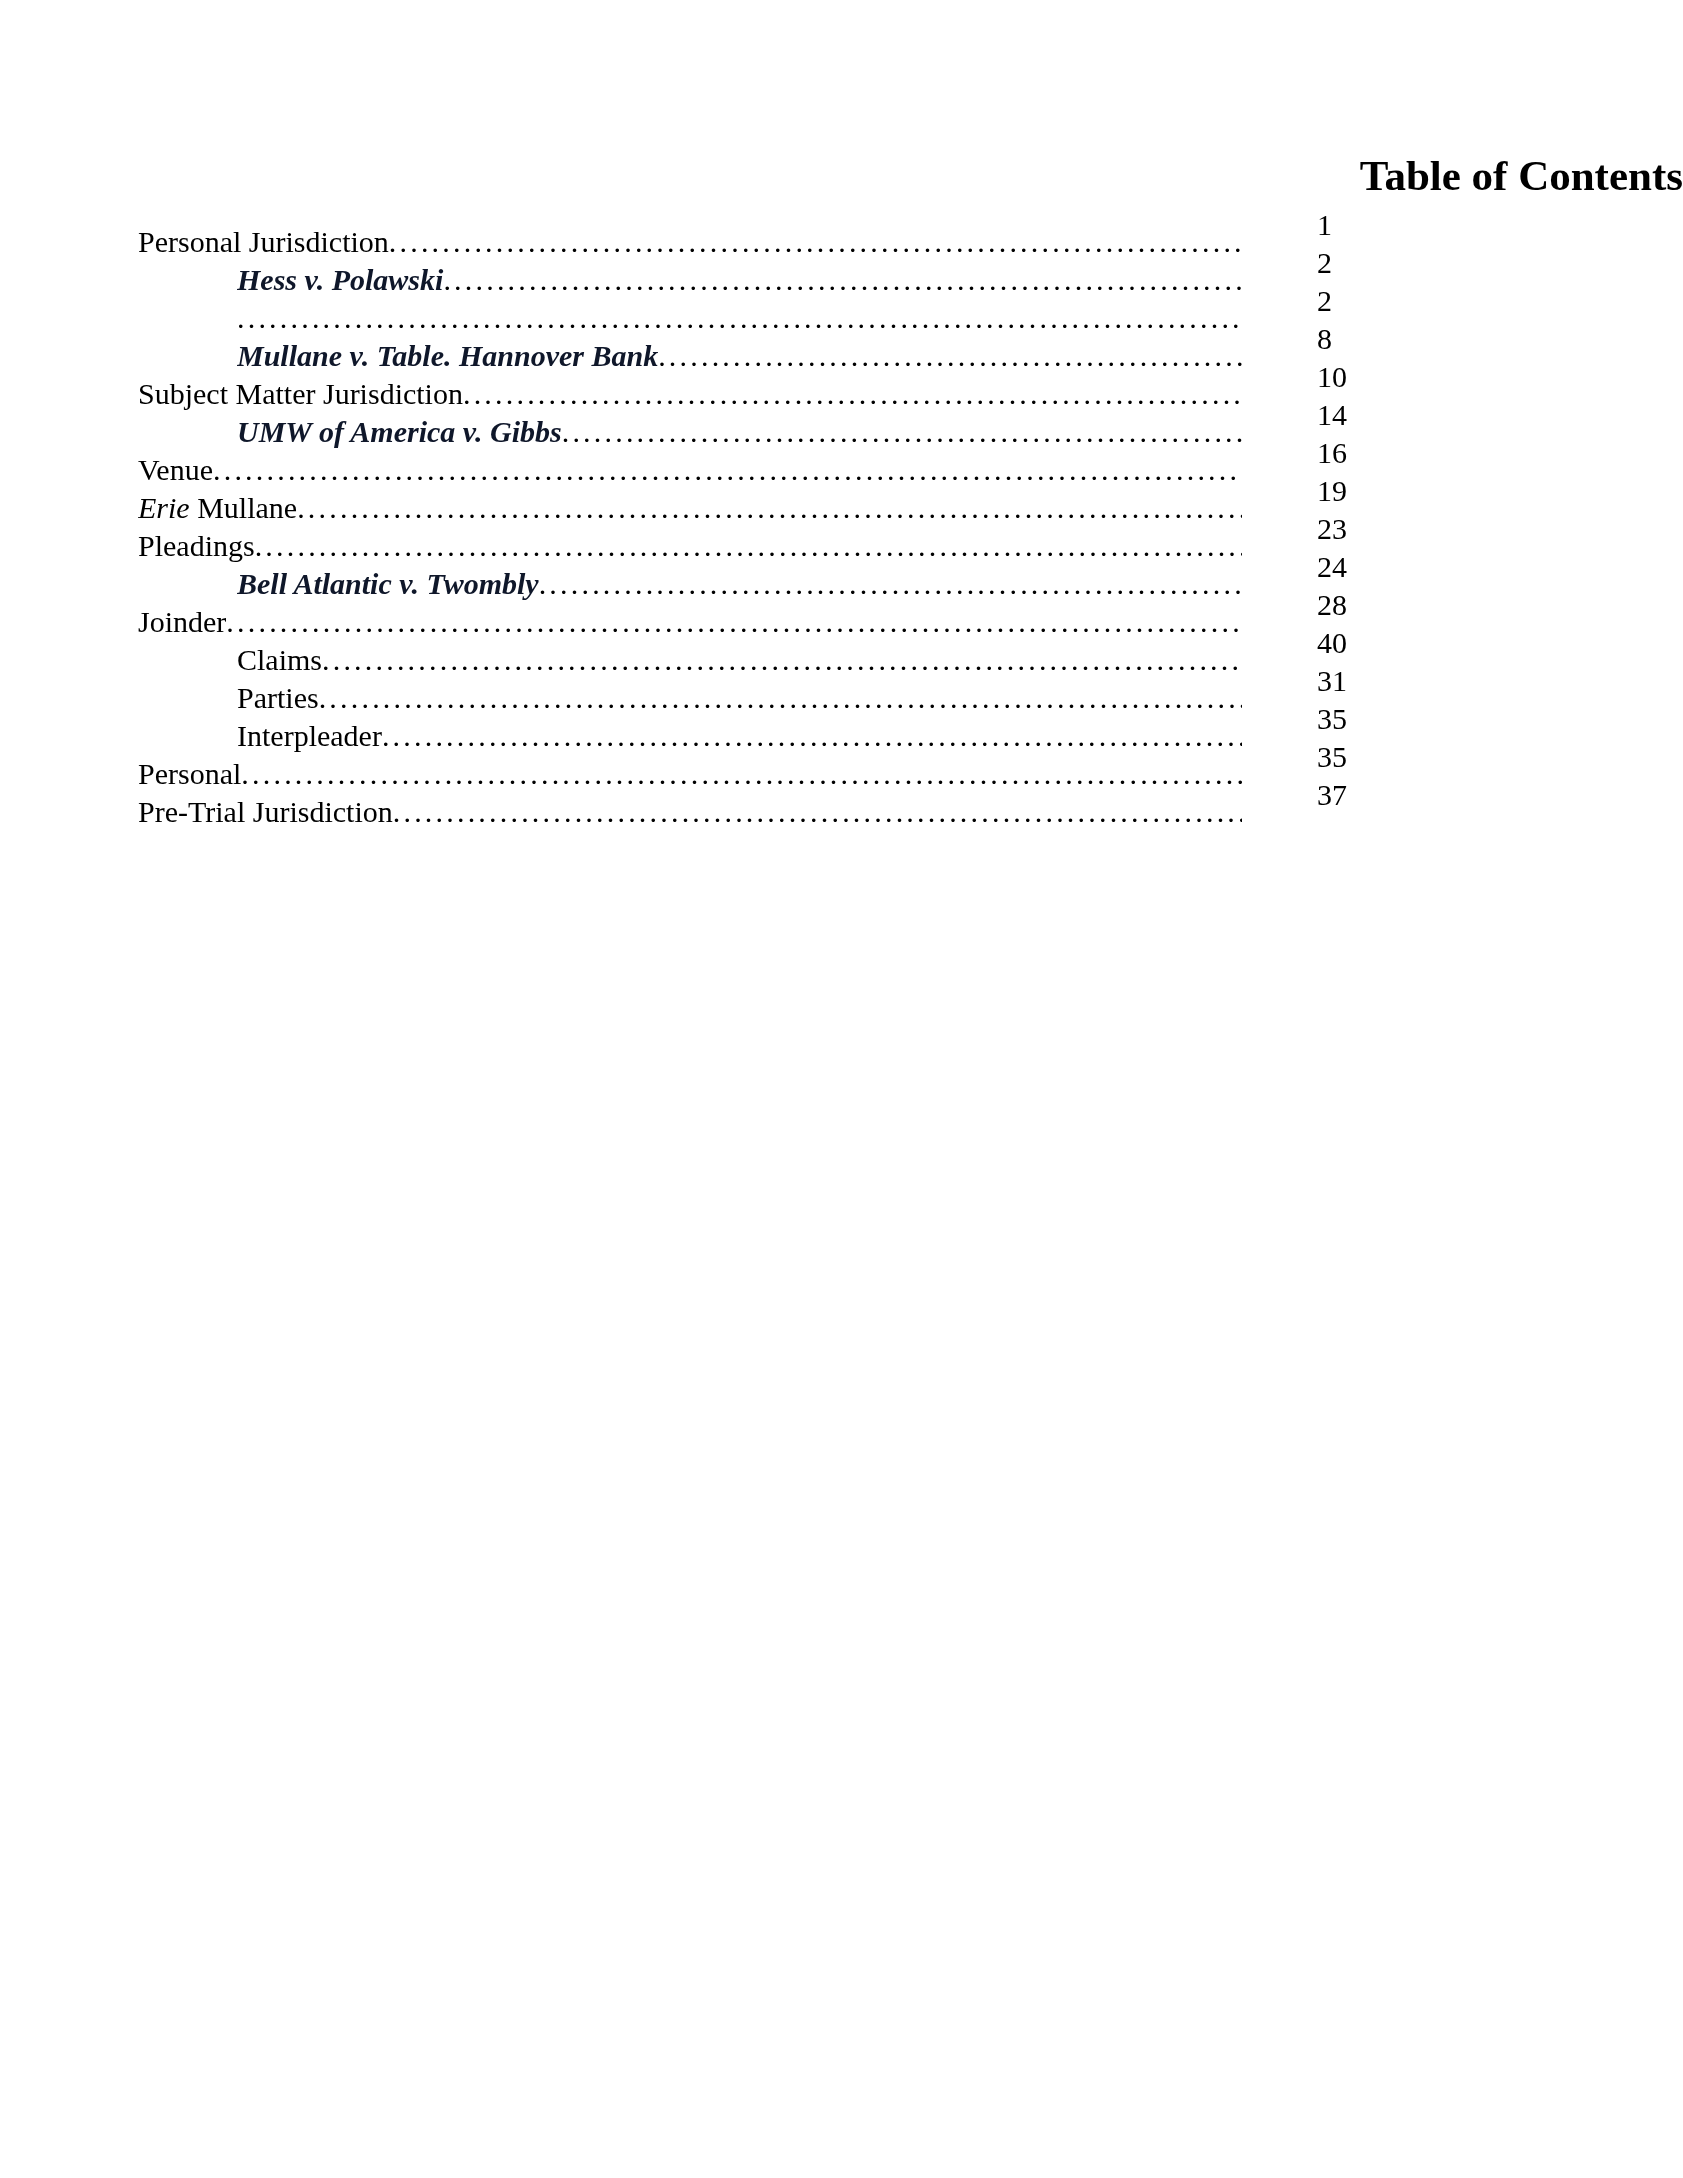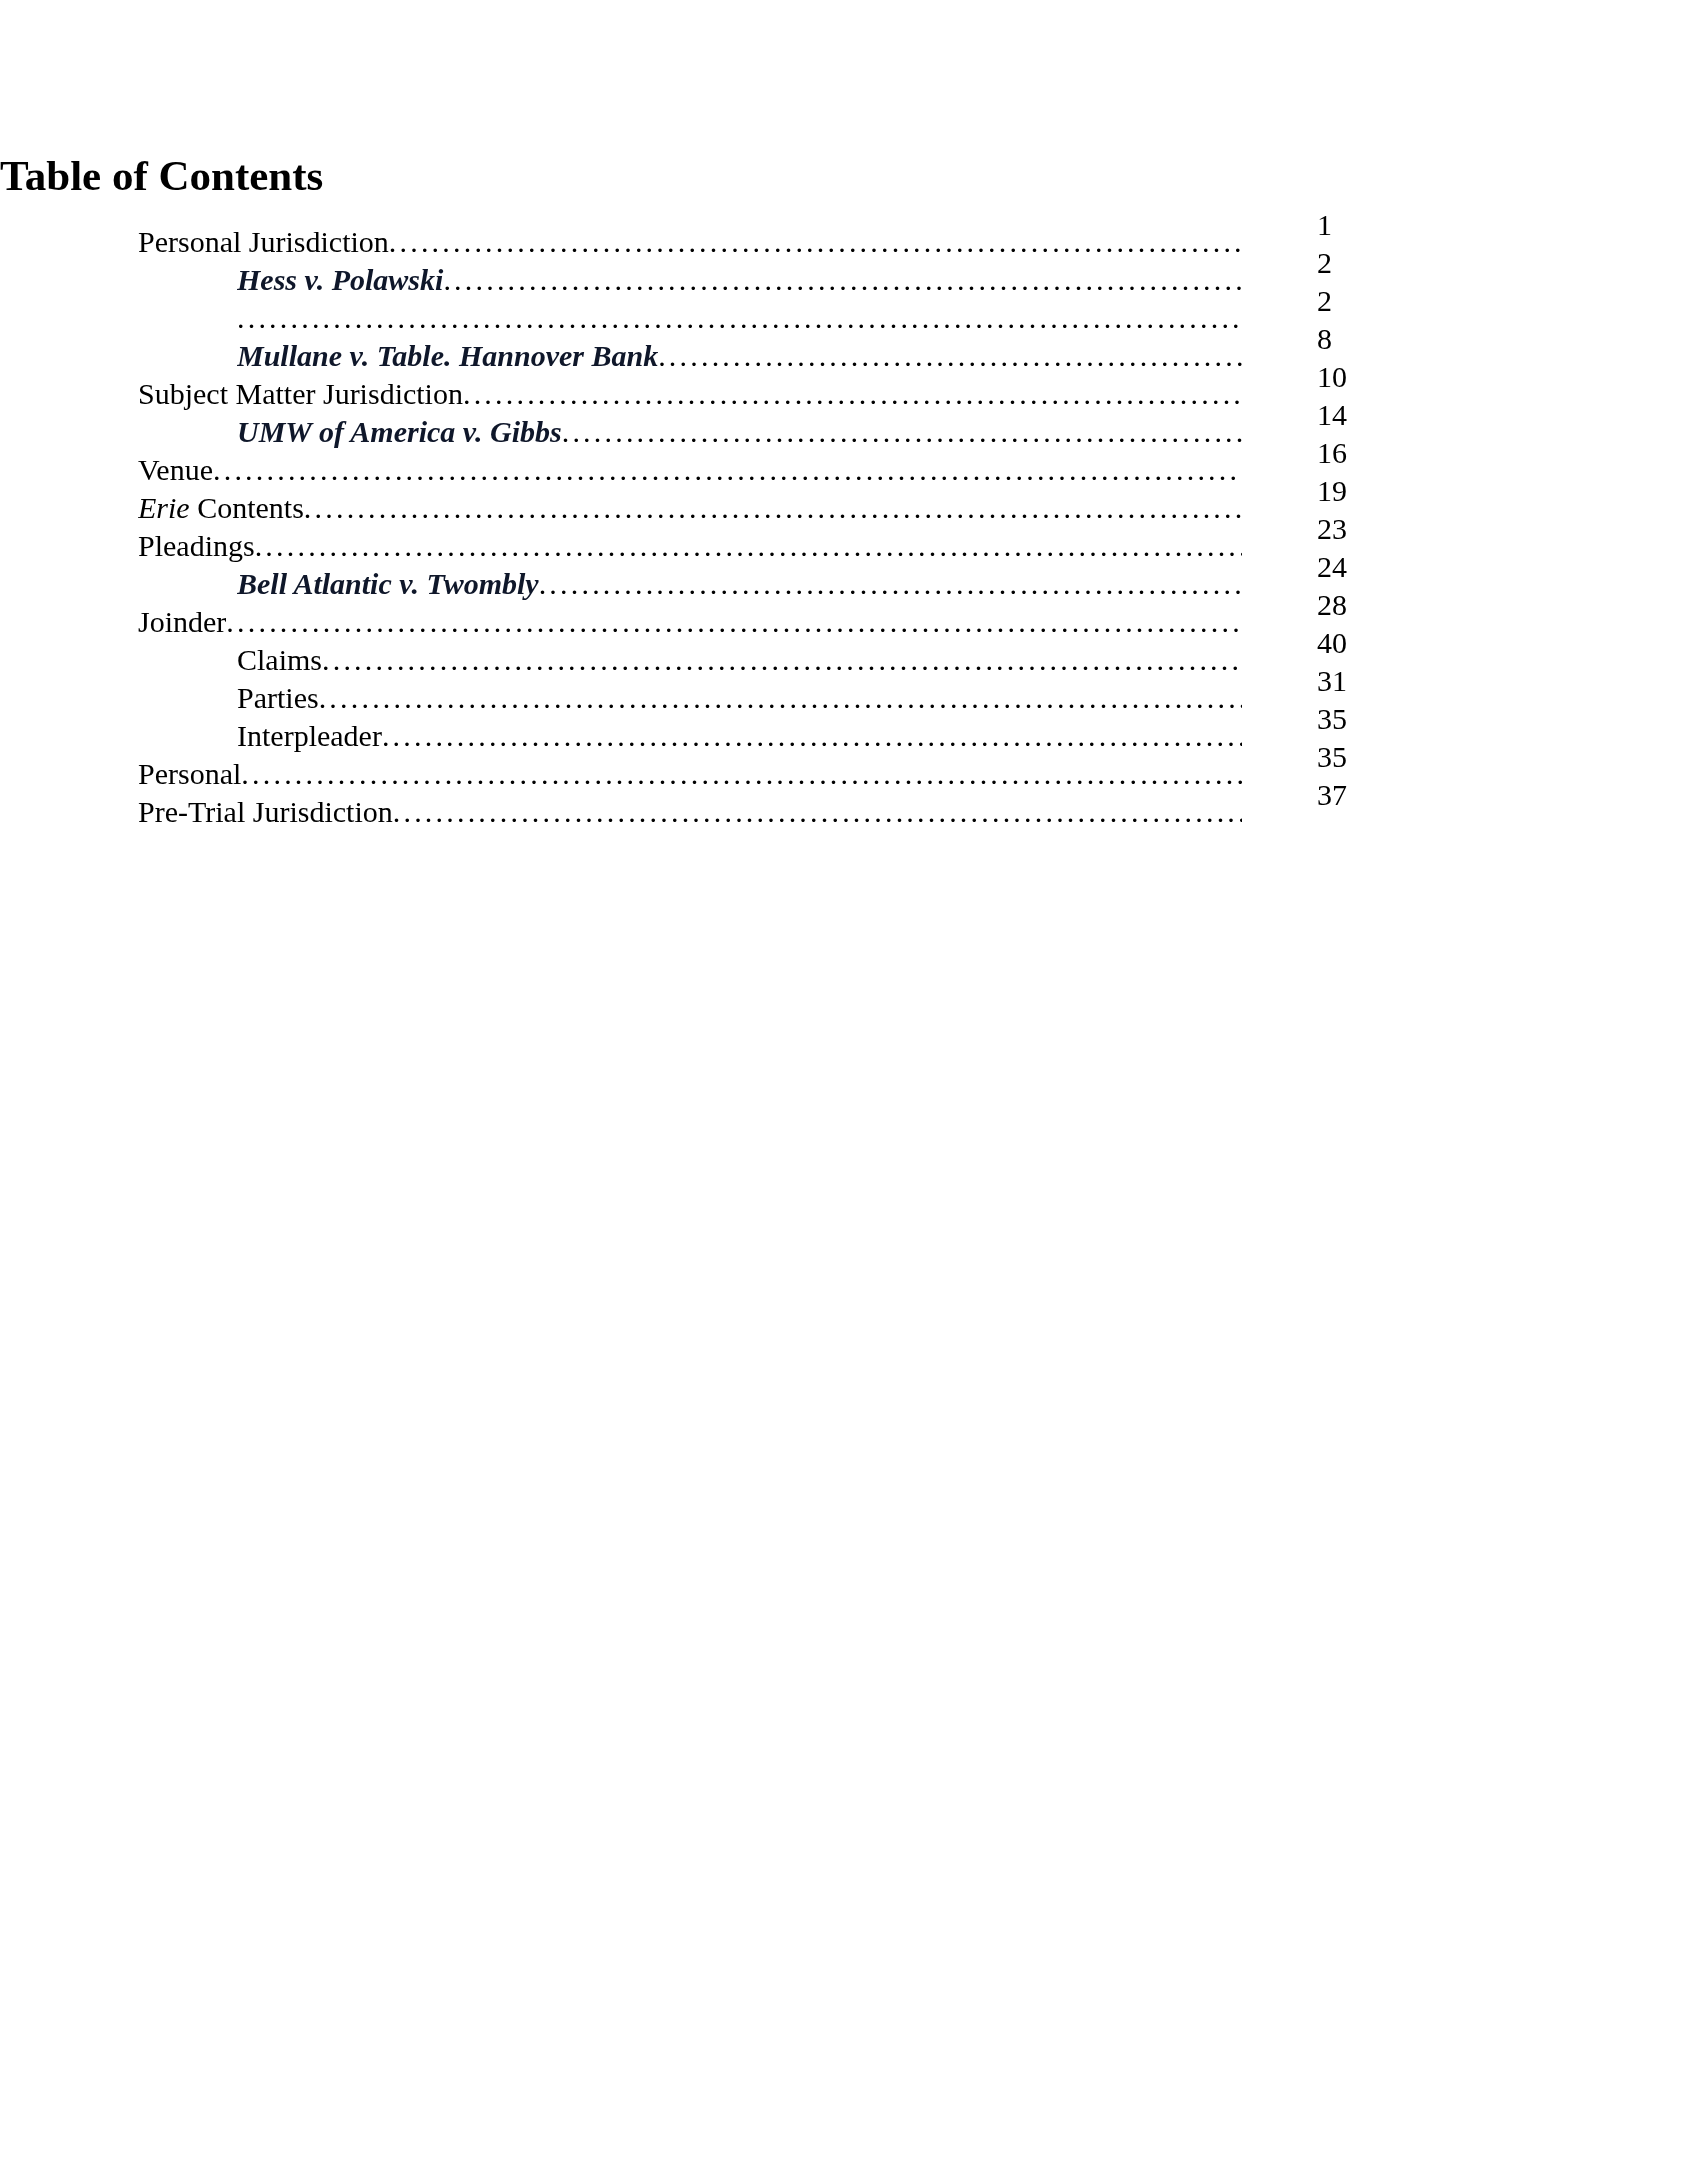--- a/index.html
+++ b/index.html
@@ -13,21 +13,21 @@
       position: relative;
       overflow: hidden;
       font-family: "Liberation Serif", "DejaVu Serif", serif;
       color: #000000;
     }
     .page-title {
       position: absolute;
       top: 119px;
       left: 0;
       width: 1683px;
-      text-align: left;
+      text-align: right;
       font-size: 43px;
       font-weight: bold;
       line-height: 55px;
     }
     .toc {
       position: absolute;
       top: 206px;
       left: 138px;
       width: 1238px;
     }
@@ -132,21 +132,21 @@
   <div class="toc-row">
     <div class="entry">
       <span class="label">Venue</span>
       <span class="leader">................................................................................................................................................................................................</span>
     </div>
     <span class="page">16</span>
   </div>
 
   <div class="toc-row">
     <div class="entry">
-      <span class="label"><span class="it">Erie</span><span style="white-space:pre"> Contents</span></span>
+      <span class="label"><span class="it">Erie</span><span style="white-space:pre"> Mullane</span></span>
       <span class="leader">................................................................................................................................................................................................</span>
     </div>
     <span class="page">19</span>
   </div>
 
   <div class="toc-row">
     <div class="entry">
       <span class="label">Pleadings</span>
       <span class="leader">................................................................................................................................................................................................</span>
     </div>

